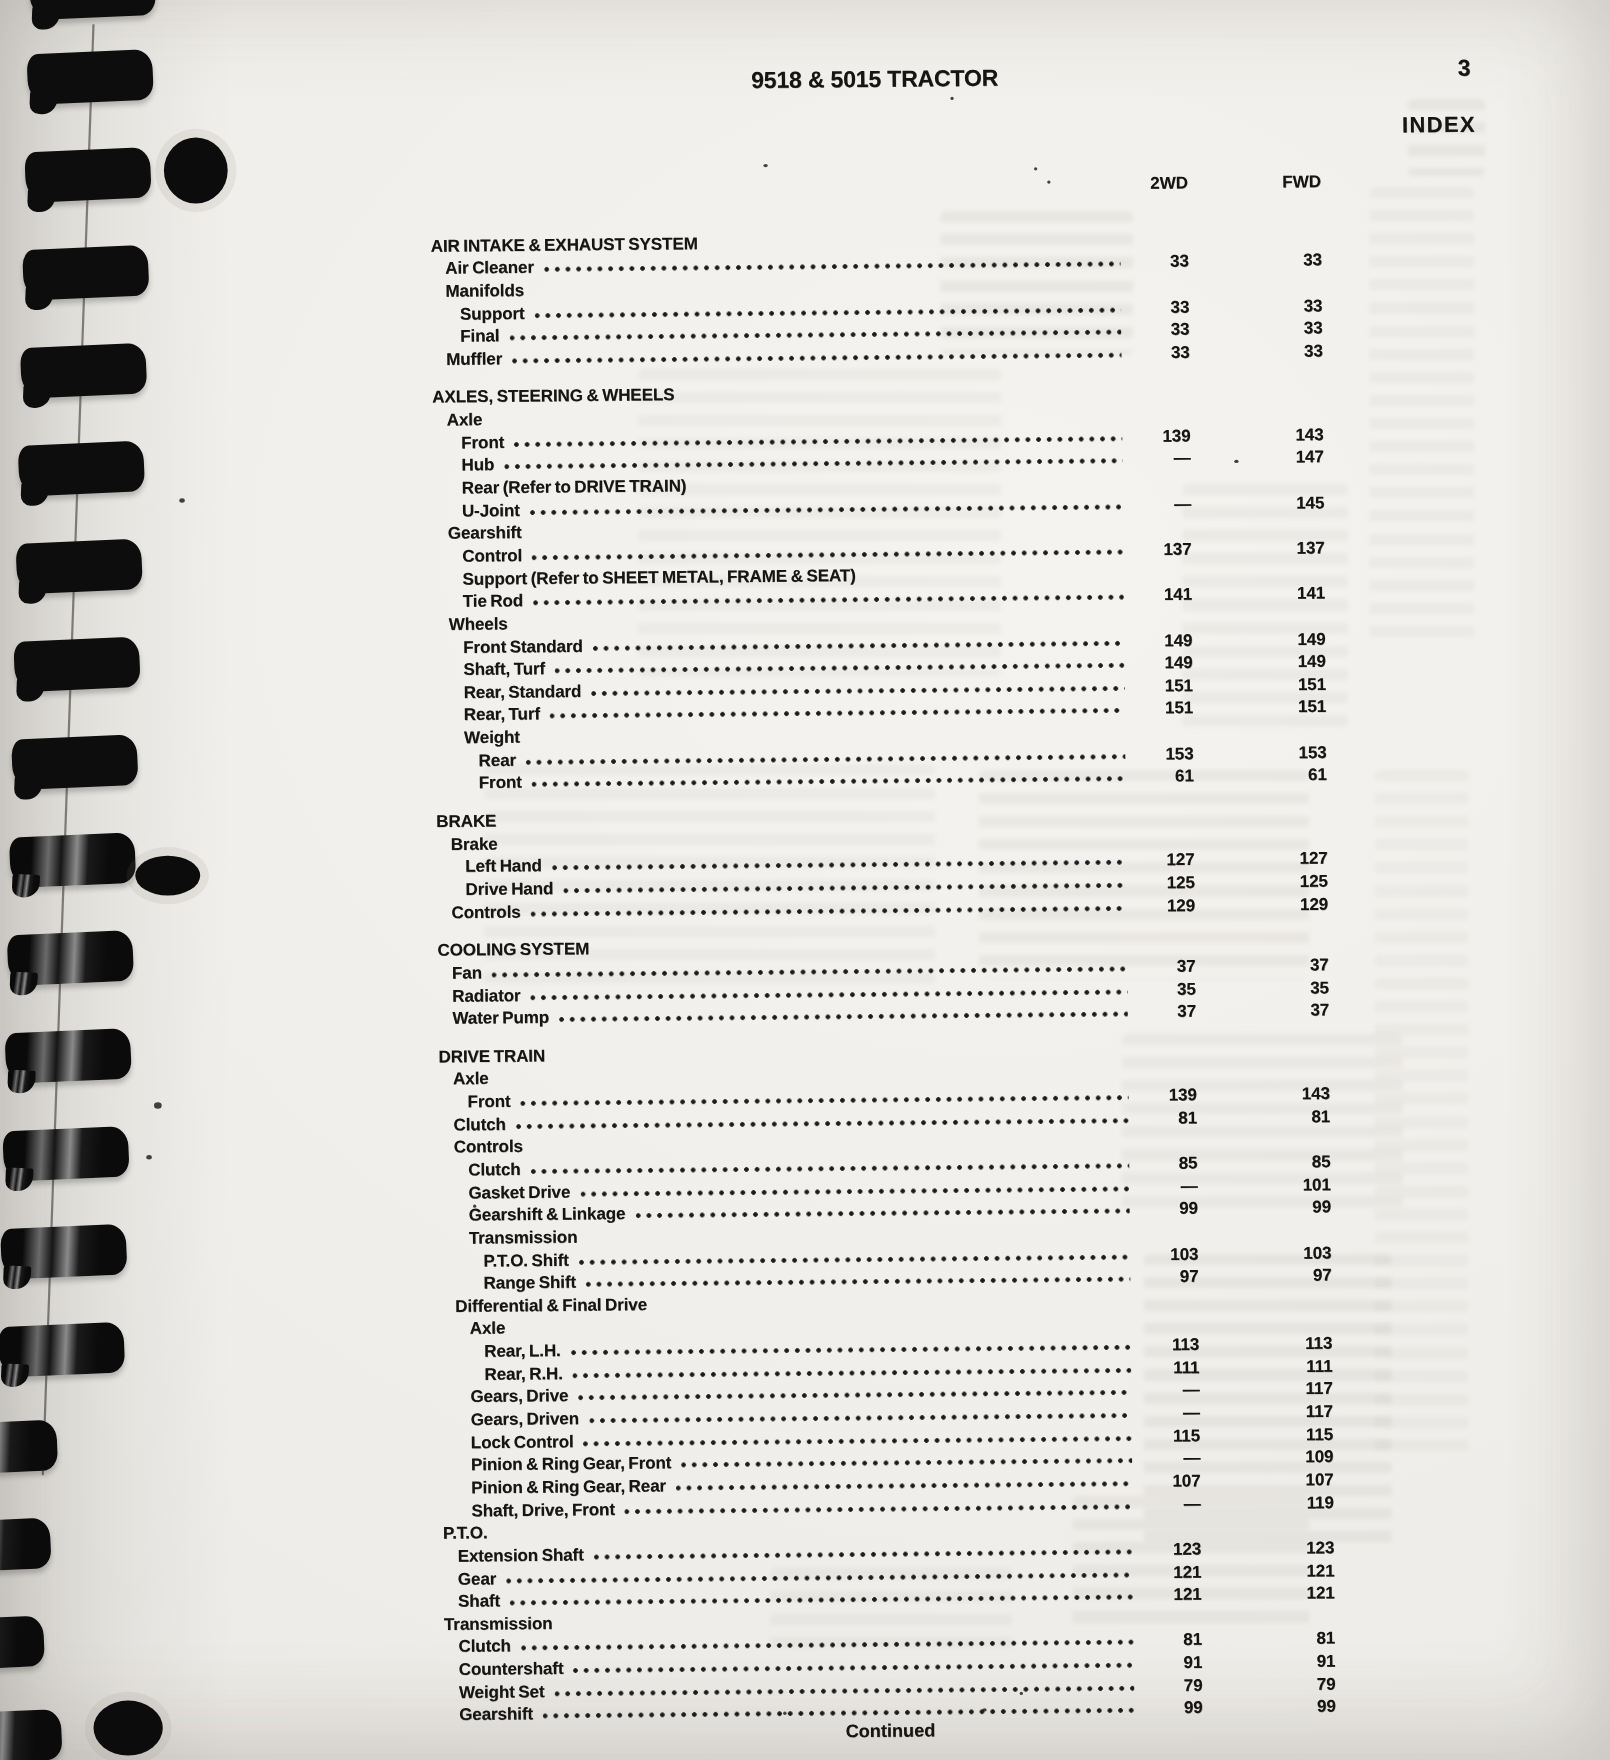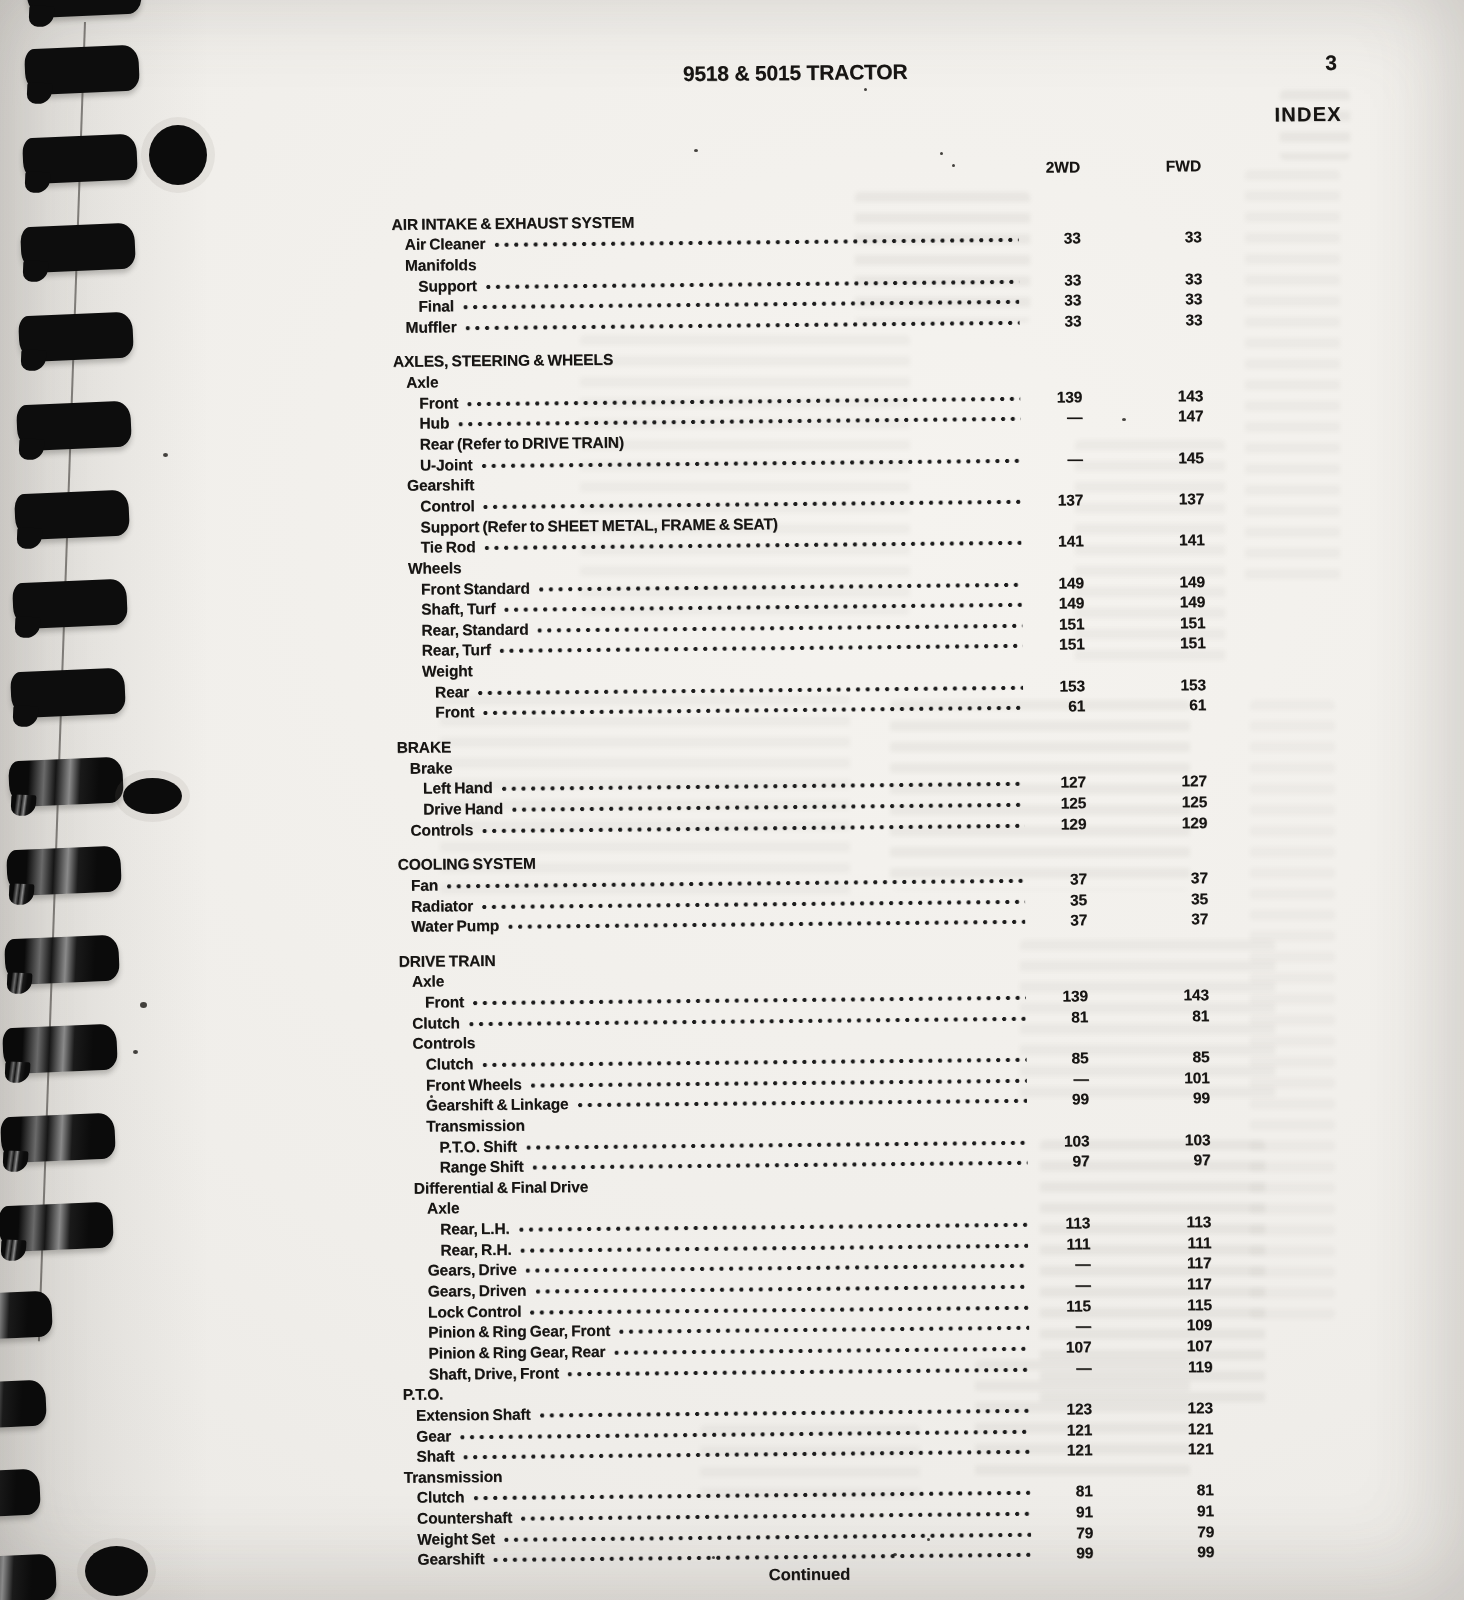--- a/index.html
+++ b/index.html
@@ -319,21 +319,21 @@
     <span class="lbl">Controls</span>
 
   </div>
       <div class="row i2 entry">
     <span class="lbl">Clutch</span>
     <span class="leader"></span>
     <span class="v2">85</span>
     <span class="v1">85</span>
   </div>
       <div class="row i2 entry">
-    <span class="lbl">Front Wheels</span>
+    <span class="lbl">Gasket Drive</span>
     <span class="leader"></span>
     <span class="v2">—</span>
     <span class="v1">101</span>
   </div>
       <div class="row i2 entry">
     <span class="lbl">Gearshift &amp; Linkage</span>
     <span class="leader"></span>
     <span class="v2">99</span>
     <span class="v1">99</span>
   </div>

